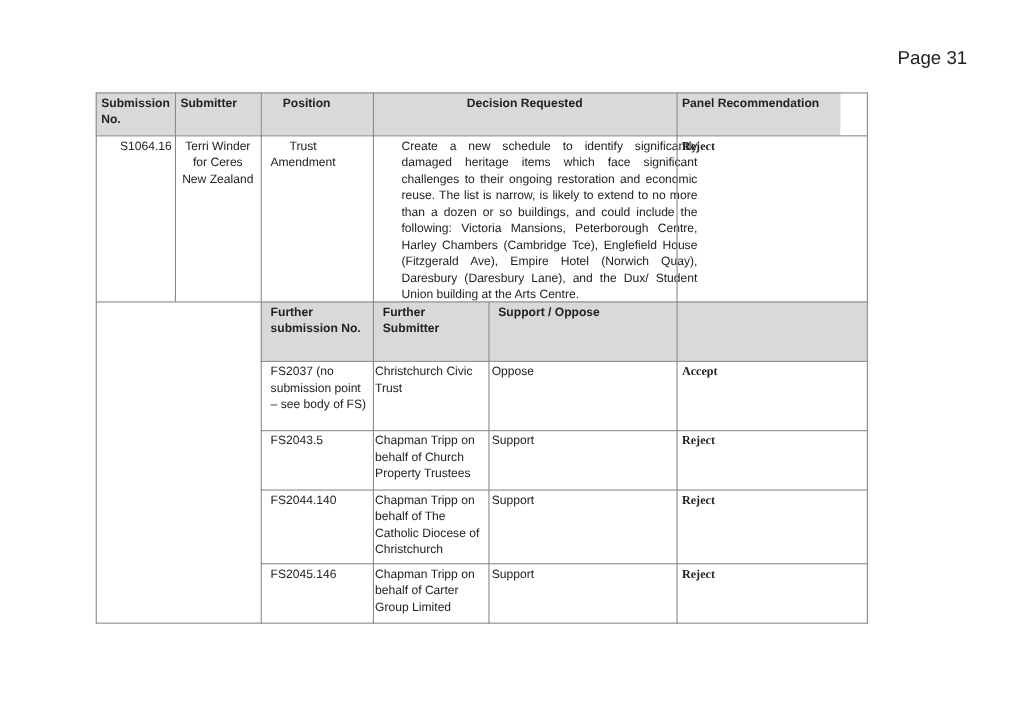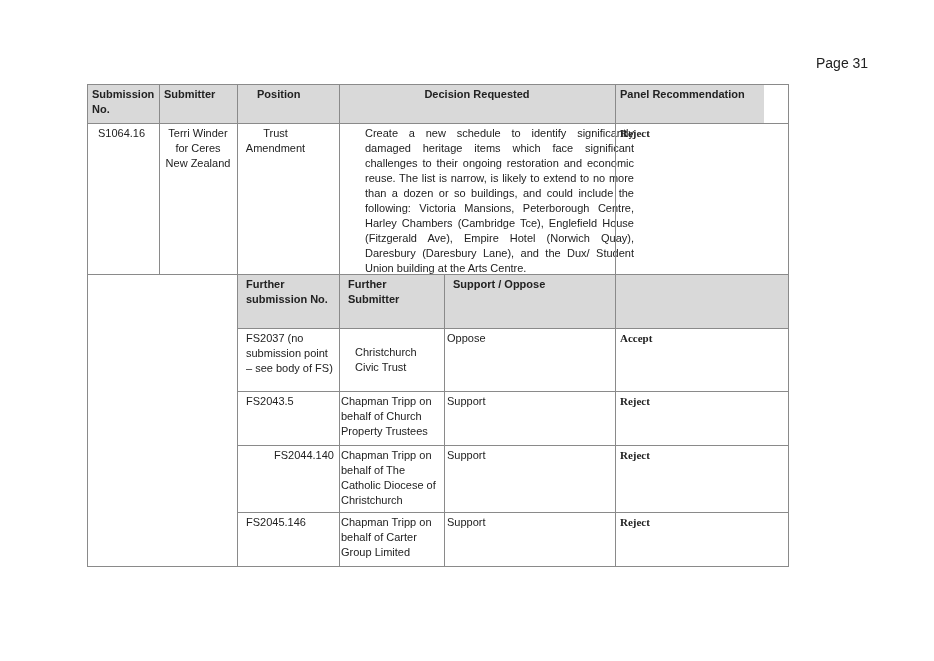--- a/index.html
+++ b/index.html
@@ -1,18 +1,18 @@
 <!DOCTYPE html>
 <html><head>
 <meta charset="utf-8">
 <style>
   html, body { margin: 0; padding: 0; background: #ffffff; }
   body { width: 934px; height: 661px; position: relative; overflow: hidden;
          font-family: "Liberation Sans", sans-serif; color: #222; font-size: 11px; }
-  .page-num { position: absolute; left: 816px; top: 55px; font-size: 14px; color: #222; }
+  .page-num { position: absolute; left: 816px; top: 43px; font-size: 17px; color: #222; }
   .cell { position: absolute; box-sizing: border-box; padding: 3px 5px; line-height: 15px; font-size: 11px; }
   .hdr { background: #d9d9d9; font-weight: bold; }
   .b { font-weight: bold; font-family: Liberation Serif, serif; }
   .just { text-align: justify; padding: 3px 3px 0 4px; margin-left: 22px; }
   .line { position: absolute; background: #8a8a8a; }
   .h { height: 1px; }
   .v { width: 1px; }
 </style>
 </head>
 <body>
@@ -20,45 +20,45 @@
 <div class="page-num">Page 31</div>
 
 <div>
 
   <div class="cell hdr" style="left:87px;top:84px;width:72px;height:39px;">Submission No.</div>
   <div class="cell hdr" style="left:159px;top:84px;width:78px;height:39px;">Submitter</div>
   <div class="cell hdr" style="left:237px;top:84px;width:102px;height:39px;padding-left:20px;">Position</div>
   <div class="cell hdr" style="left:339px;top:84px;width:276px;height:39px;text-align:center;">Decision Requested</div>
   <div class="cell hdr" style="left:615px;top:84px;width:149px;height:39px;">Panel Recommendation</div>
 
-  <div class="cell" style="left:87px;top:123px;width:72px;height:151px;padding-left:11px;">S1064.16</div>
+  <div class="cell" style="left:87px;top:123px;width:72px;height:151px;padding-left:22px;">S1064.16</div>
   <div class="cell" style="left:159px;top:123px;width:78px;height:151px;text-align:center;">Terri Winder for Ceres New Zealand</div>
   <div class="cell" style="left:237px;top:123px;width:102px;height:151px;text-align:center;padding-right:30px;">Trust Amendment</div>
   <div class="cell just" style="left:339px;top:123px;width:276px;height:151px;">Create a new schedule to identify significantly damaged heritage items which face significant challenges to their ongoing restoration and economic reuse. The list is narrow, is likely to extend to no more than a dozen or so buildings, and could include the following: Victoria Mansions, Peterborough Centre, Harley Chambers (Cambridge Tce), Englefield House (Fitzgerald Ave), Empire Hotel (Norwich Quay), Daresbury (Daresbury Lane), and the Dux/ Student Union building at the Arts Centre.</div>
   <div class="cell b" style="left:615px;top:123px;width:173px;height:151px;">Reject</div>
 
   <div class="cell hdr" style="left:237px;top:274px;width:102px;height:54px;padding-left:9px;">Further submission No.</div>
   <div class="cell hdr" style="left:339px;top:274px;width:105px;height:54px;padding-left:9px;">Further Submitter</div>
   <div class="cell hdr" style="left:444px;top:274px;width:171px;height:54px;padding-left:9px;">Support / Oppose</div>
   <div class="cell hdr" style="left:615px;top:274px;width:173px;height:54px;"></div>
 
   <div>
     <div class="cell" style="left:237px;top:328px;width:102px;height:63px;padding-left:9px;">FS2037 (no submission point – see body of FS)</div>
-    <div class="cell" style="left:339px;top:328px;width:105px;height:63px;padding-left:16px;margin-top:14px;">Christchurch Civic Trust</div>
+    <div class="cell" style="left:339px;top:328px;width:105px;height:63px;padding-left:2px;">Christchurch Civic Trust</div>
     <div class="cell" style="left:444px;top:328px;width:171px;height:63px;padding-left:3px;">Oppose</div>
     <div class="cell b" style="left:615px;top:328px;width:173px;height:63px;">Accept</div>
   </div>
   <div>
     <div class="cell" style="left:237px;top:391px;width:102px;height:54px;padding-left:9px;">FS2043.5</div>
     <div class="cell" style="left:339px;top:391px;width:105px;height:54px;padding-left:2px;">Chapman Tripp on behalf of Church Property Trustees</div>
     <div class="cell" style="left:444px;top:391px;width:171px;height:54px;padding-left:3px;">Support</div>
     <div class="cell b" style="left:615px;top:391px;width:173px;height:54px;">Reject</div>
   </div>
   <div>
-    <div class="cell" style="left:237px;top:445px;width:102px;height:67px;padding-left:9px;margin-left:28px;">FS2044.140</div>
+    <div class="cell" style="left:237px;top:445px;width:102px;height:67px;padding-left:9px;">FS2044.140</div>
     <div class="cell" style="left:339px;top:445px;width:105px;height:67px;padding-left:2px;">Chapman Tripp on behalf of The Catholic Diocese of Christchurch</div>
     <div class="cell" style="left:444px;top:445px;width:171px;height:67px;padding-left:3px;">Support</div>
     <div class="cell b" style="left:615px;top:445px;width:173px;height:67px;">Reject</div>
   </div>
   <div>
     <div class="cell" style="left:237px;top:512px;width:102px;height:54px;padding-left:9px;">FS2045.146</div>
     <div class="cell" style="left:339px;top:512px;width:105px;height:54px;padding-left:2px;">Chapman Tripp on behalf of Carter Group Limited</div>
     <div class="cell" style="left:444px;top:512px;width:171px;height:54px;padding-left:3px;">Support</div>
     <div class="cell b" style="left:615px;top:512px;width:173px;height:54px;">Reject</div>
   </div>

